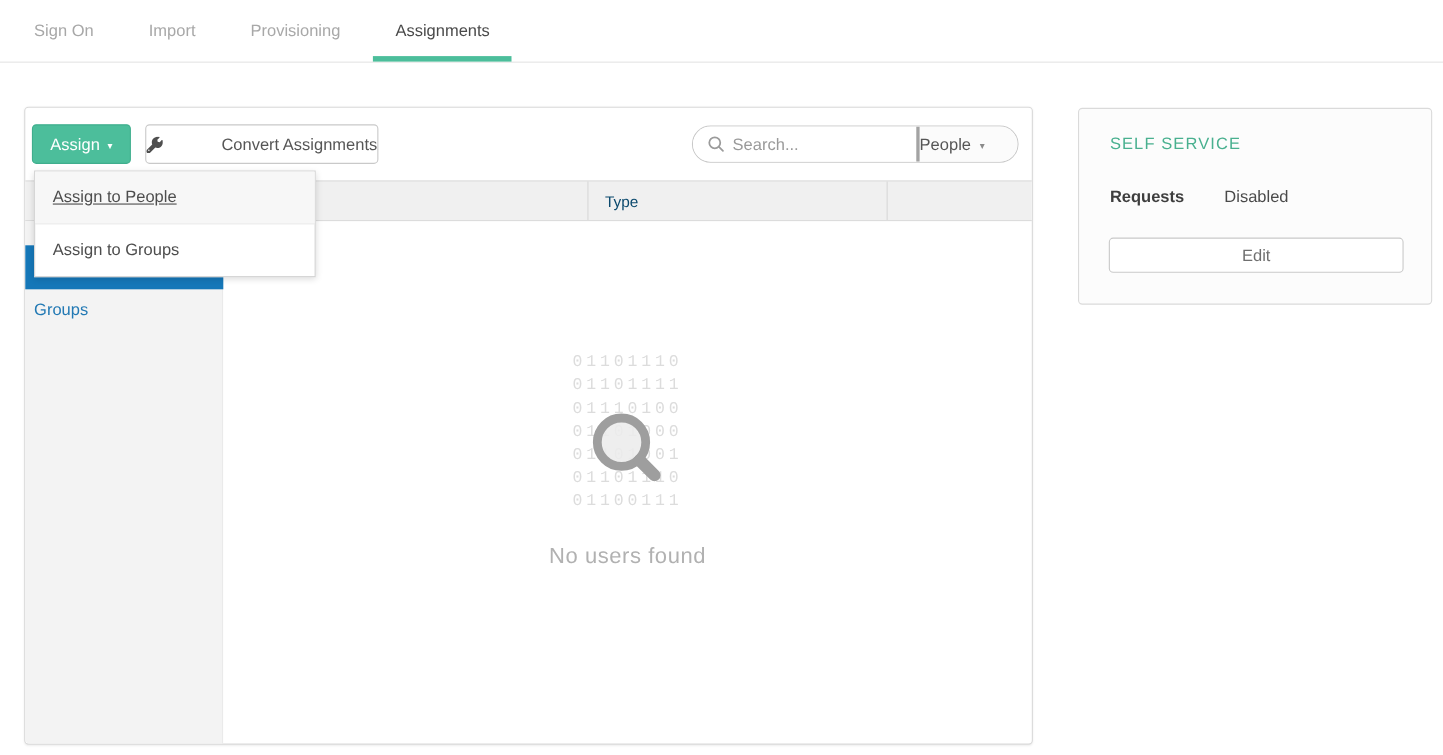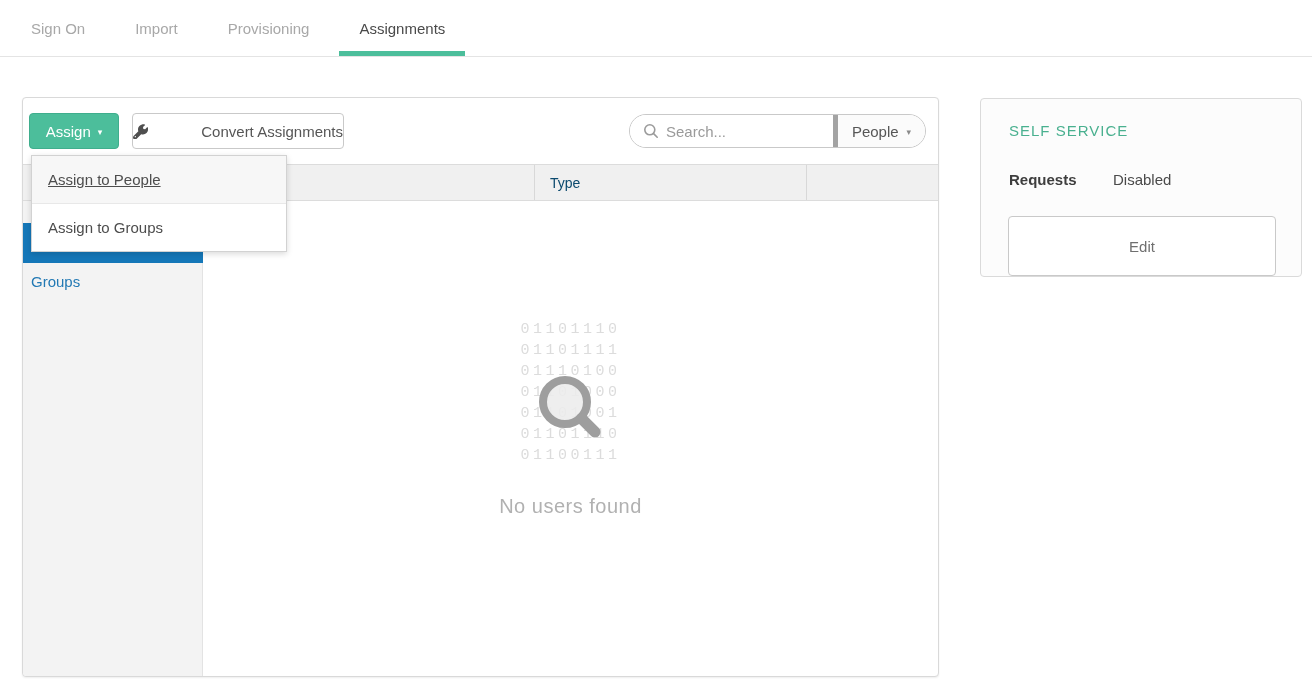--- a/index.html
+++ b/index.html
@@ -34,22 +34,22 @@
           justify-content:space-between; gap:9px; cursor:pointer; }
 
   .search-pill { position:absolute; left:606px; top:16px; width:297px; height:34px;
           display:flex; border:1px solid #c9c9c9; border-radius:17px;
           background:#fff; overflow:hidden; }
   .search-left { flex:1 1 auto; display:flex; align-items:center; gap:7px;
           padding-left:13px; background:#fff; }
   .search-left input { border:none; outline:none; font-size:15px; width:150px;
           color:#555; background:transparent; font-family:"Liberation Sans",sans-serif; }
   .search-left input::placeholder { color:#9a9a9a; }
-  .search-scope { flex:0 0 92px; border-left:5px solid #a3a3a3; background:#fbfbfb;
-          display:flex; align-items:center; justify-content:center; gap:8px;
+  .search-scope { flex:0 0 92px; border-left:3px solid #a3a3a3; background:#fbfbfb;
+          display:flex; align-items:center; gap:8px;
           font-size:15px; color:#565656; cursor:pointer; }
   .search-scope .caret { color:#8a8a8a; font-size:9px; position:relative; top:1px; }
 
   .thead { position:absolute; left:0; top:66px; right:0; height:37px;
           background:#f0f0f0; border-top:1px solid #dcdcdc;
           border-bottom:1px solid #dcdcdc; }
   .thead .col-div { position:absolute; top:0; bottom:0; width:1px; background:#d8d8d8; }
   .thead .col-type-label { position:absolute; left:527px; top:0; bottom:0;
           display:flex; align-items:center; font-size:14px; color:#0c4a6e; }
 
@@ -80,21 +80,21 @@
 
   
   .sspanel { position:absolute; left:980px; top:98px; width:322px; height:179px;
           background:#fcfcfc; border:1px solid #dadada; border-radius:4px; }
   .ss-title { position:absolute; left:28px; top:23px; font-size:15px;
           color:#49b08f; letter-spacing:1px; }
   .ss-req-label { position:absolute; left:28px; top:72px; font-size:15px;
           font-weight:bold; color:#3e3e3e; }
   .ss-req-value { position:absolute; left:132px; top:72px; font-size:15px;
           color:#4a4a4a; }
-  .btn-edit { position:absolute; left:27px; top:117px; width:268px; height:60px;
+  .btn-edit { position:absolute; left:27px; top:117px; width:268px; height:32px;
           background:#fff; border:1px solid #c9c9c9; border-radius:4px;
           color:#6f6f6f; font-size:15px; display:flex; align-items:center;
           justify-content:center; cursor:pointer; }
 </style>
 </head>
 <body>
 
 <div class="screen">
 
   <div class="tabs">

